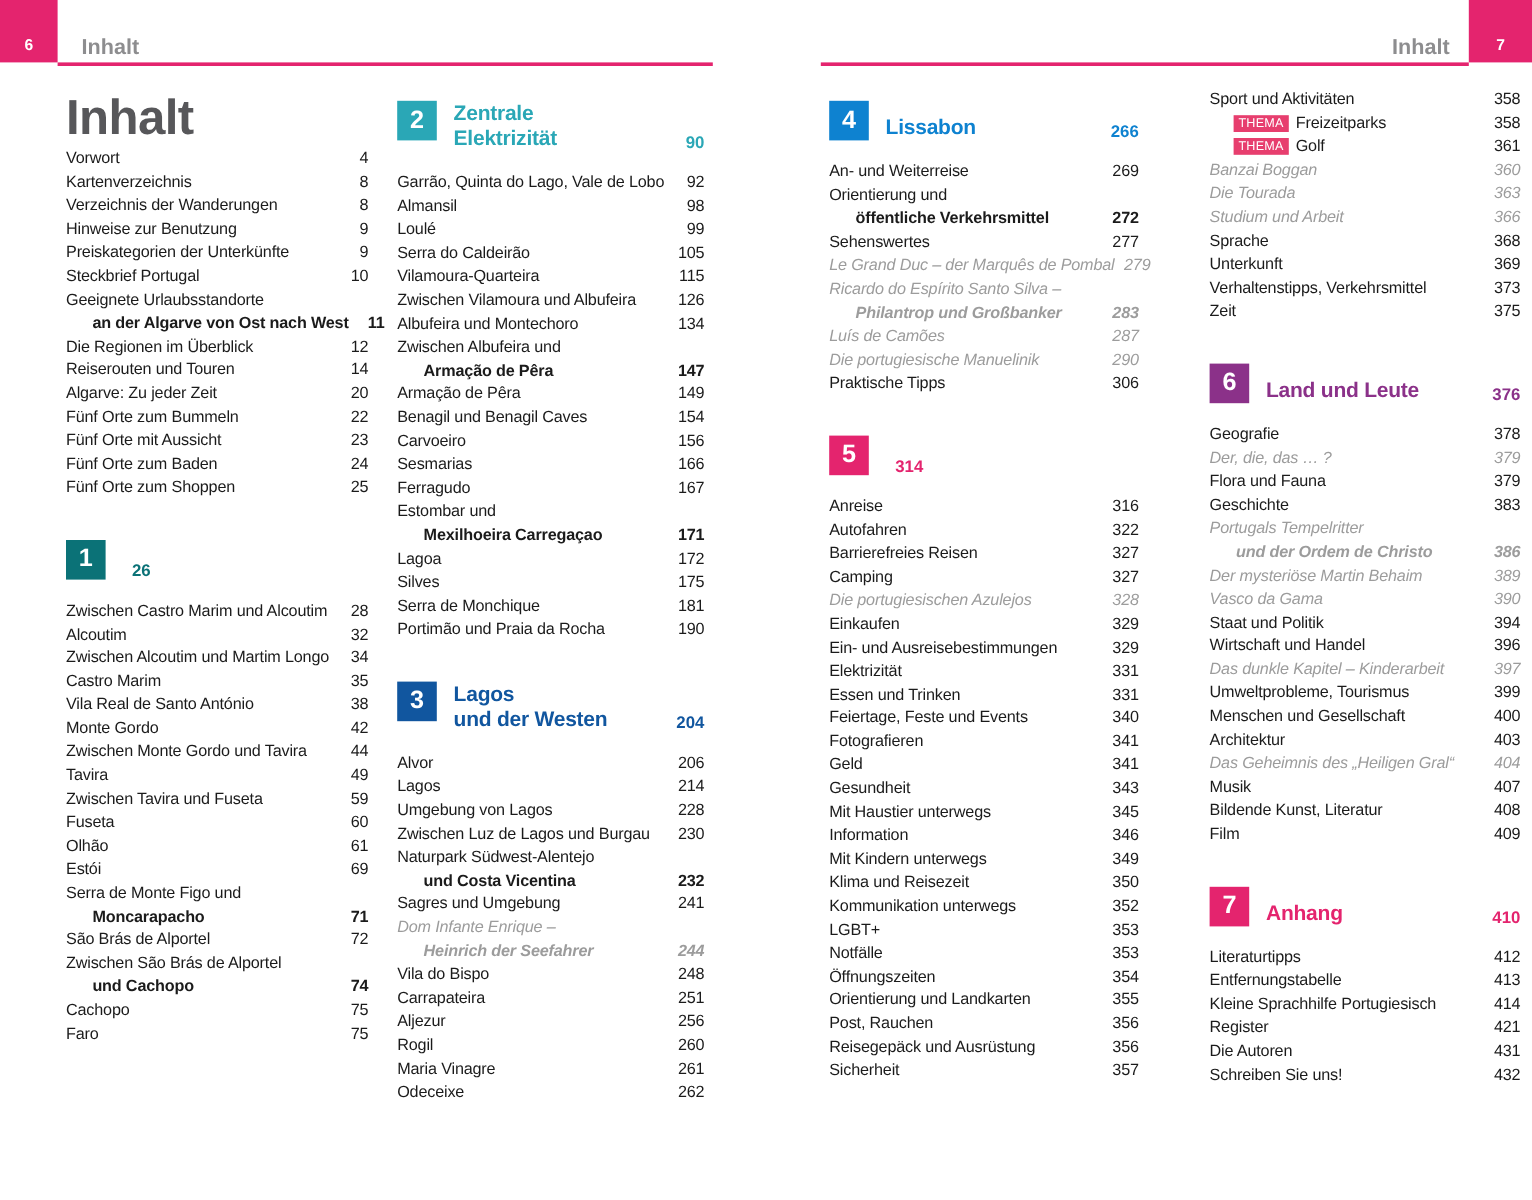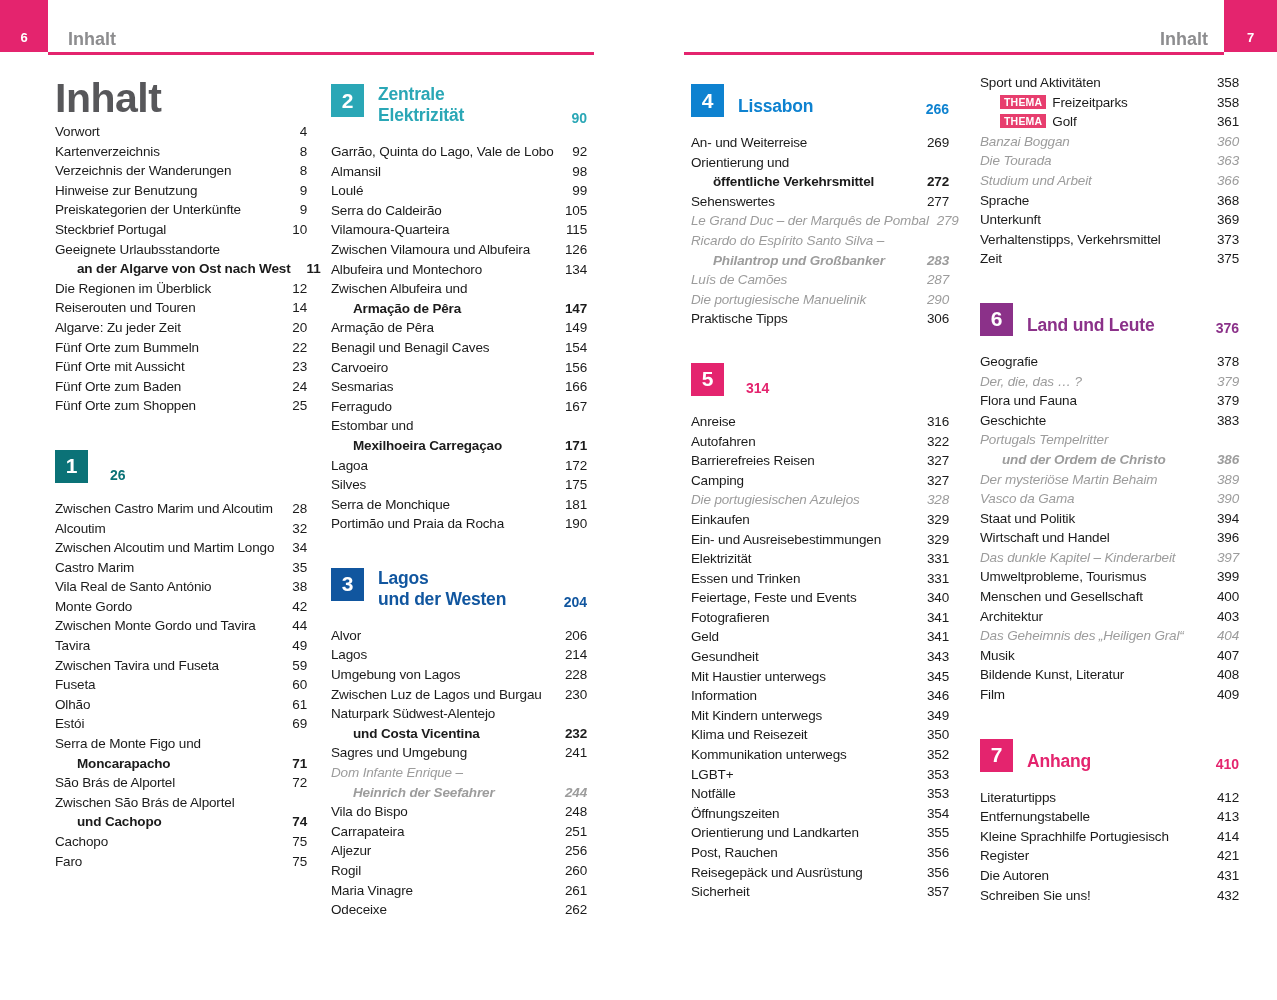--- a/index.html
+++ b/index.html
@@ -22,21 +22,21 @@
   .hdr-left{left:68px;}
   .hdr-right{right:69px;text-align:right;}
   .rule{position:absolute;top:52px;height:3px;background:var(--pink);}
   .rule-left{left:48px;width:546px;}
   .rule-right{left:684px;width:540px;}
   
   .col{position:absolute;top:0;}
   .col-1{left:55px;width:252px;}
   .col-2{left:331px;width:256px;}
   .col-3{left:691px;width:258px;}
-  .col-4{left:980px;width:259px;}
+  .col-4{left:1008px;width:259px;}
   .page-title{
     margin-top:74px;font-size:41px;font-weight:bold;color:var(--title-gray);
     line-height:48px;letter-spacing:-.5px;
   }
   .col-1 .entry-list.first{}
   .col-4 > .entry-list:first-child{margin-top:73px;}
   .col-2 > .sec:first-child,.col-3 > .sec:first-child{margin-top:84px;}
   
   .sec{display:flex;align-items:flex-end;margin:34px 0 16px 0;}
   .sec-box{
@@ -47,21 +47,21 @@
   .sec-title{flex:1;font-size:17.5px;font-weight:bold;line-height:21px;letter-spacing:-.2px;}
   .sec-page{font-size:14px;font-weight:bold;margin-left:8px;}
   
   .row{display:flex;align-items:baseline;line-height:19.6px;font-size:13.5px;letter-spacing:-.15px;}
   .row .lbl{flex:1;white-space:nowrap;}
   .row .pg{margin-left:6px;min-width:24px;text-align:right;}
   .row.ind{padding-left:22px;font-weight:bold;}
   .row.it{font-style:italic;color:var(--gray-it);}
   .badge{
     display:inline-block;background:var(--badge-pink);color:#fff;font-style:normal;
-    font-size:10.5px;font-weight:bold;line-height:14px;padding:0 4px;margin-right:6px;
+    font-size:10.5px;font-weight:normal;line-height:14px;padding:0 4px;margin-right:6px;
     letter-spacing:.2px;position:relative;top:-1px;
   }
   .row.badge-row{padding-left:20px;}
 </style>
 </head>
 <body style="--pink: #e4246e; --badge-pink: #e73e6e; --gray-it: #9c9c9c; --hdr-gray: #8d8d8f; --title-gray: #57575a;">
 
 <div class="tab tab-left">
   <span>6</span>
 </div>

